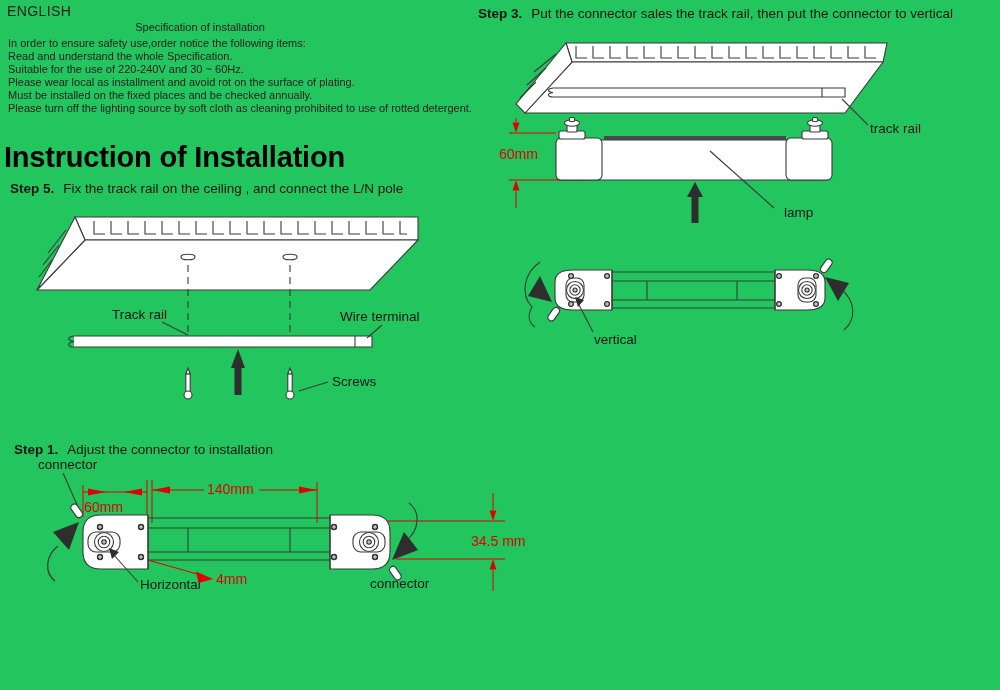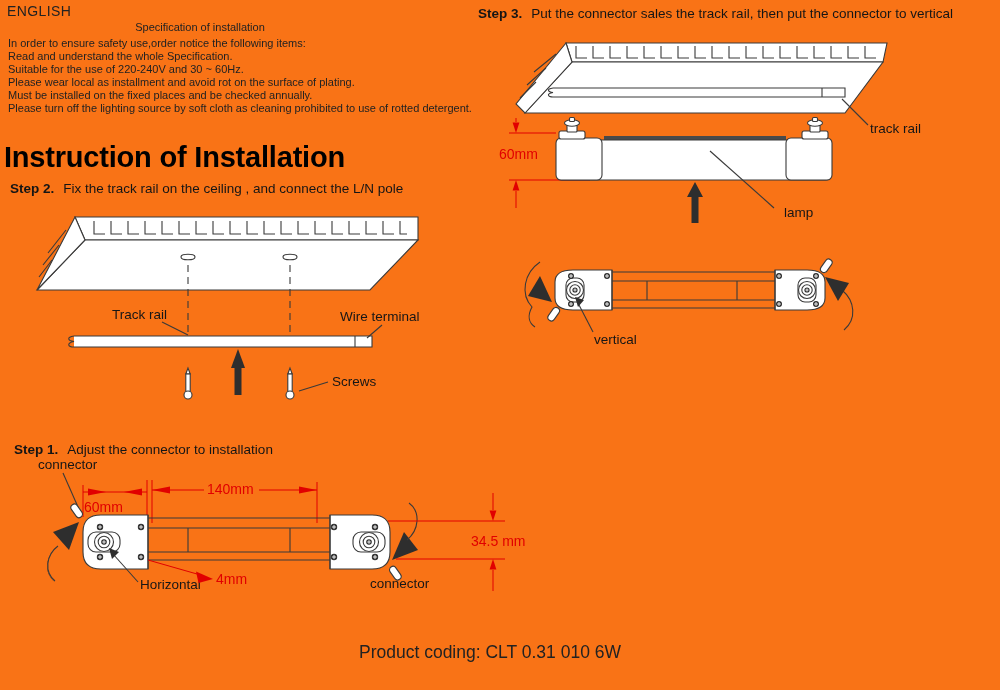--- a/index.html
+++ b/index.html
@@ -1,16 +1,16 @@
 <!DOCTYPE html>
 <html><head>
 <meta charset="utf-8">
 <style>
   html,body{margin:0;padding:0;background:#fff;}
-  .page{position:relative;width:1000px;height:690px;background:#f97316;overflow:hidden;
+  .page{position:relative;width:1000px;height:690px;background:#22c55e;overflow:hidden;
         font-family:"Liberation Sans","DejaVu Sans",sans-serif;color:#1a1a1a;}
   .abs{position:absolute;white-space:nowrap;}
   .lang{top:3px;left:7px;font-size:14px;letter-spacing:.4px;color:#222;}
   .spec-title{top:21px;left:100px;width:200px;text-align:center;font-size:11px;color:#222;}
   .safety{top:37px;left:8px;font-size:11px;line-height:13px;color:#222;}
   .safety div{white-space:nowrap;}
   .main-title{top:141px;left:4px;font-size:29px;font-weight:bold;color:#000;letter-spacing:-0.2px;}
   .step-head{font-size:13.5px;color:#151515;}
   .step-head b{margin-right:9px;}
   .footer{top:642px;left:0;width:980px;text-align:center;font-size:17.5px;color:#222;}
@@ -36,21 +36,21 @@
     <div>Read and understand the whole Specification.</div>
     <div>Suitable for the use of 220-240V and 30 ~ 60Hz.</div>
     <div>Please wear local as installment and avoid rot on the surface of plating.</div>
     <div>Must be installed on the fixed places and be checked annually.</div>
     <div>Please turn off the lighting source by soft cloth as cleaning prohibited to use of rotted detergent.</div>
   </div>
 
   <div class="abs main-title">Instruction of Installation</div>
 
   <div class="abs step-head" style="top:181px;left:10px;">
-    <b>Step 2.</b><span>Fix the track rail on the ceiling , and connect the L/N pole</span>
+    <b>Step 5.</b><span>Fix the track rail on the ceiling , and connect the L/N pole</span>
   </div>
 
   <div class="abs step-head" style="top:442px;left:14px;">
     <b>Step 1.</b><span>Adjust the connector to installation</span>
   </div>
 
   <div class="abs step-head" style="top:6px;left:478px;">
     <b>Step 3.</b><span>Put the connector sales the track rail, then put the connector to vertical</span>
   </div>
 
@@ -312,14 +312,13 @@
       <polygon class="blk" points="355,247 379,253 368,271"></polygon>
     </g>
 
     <text x="124" y="314">vertical</text>
     <g>
       <path class="ln" d="M123,302 L108,273"></path>
       <polygon class="blk" points="105,267 114,270 108,277"></polygon>
     </g>
   </svg>
 
-  <div class="abs footer">Product coding: CLT 0.31 010 6W</div>
 </div>
 
 </body></html>

